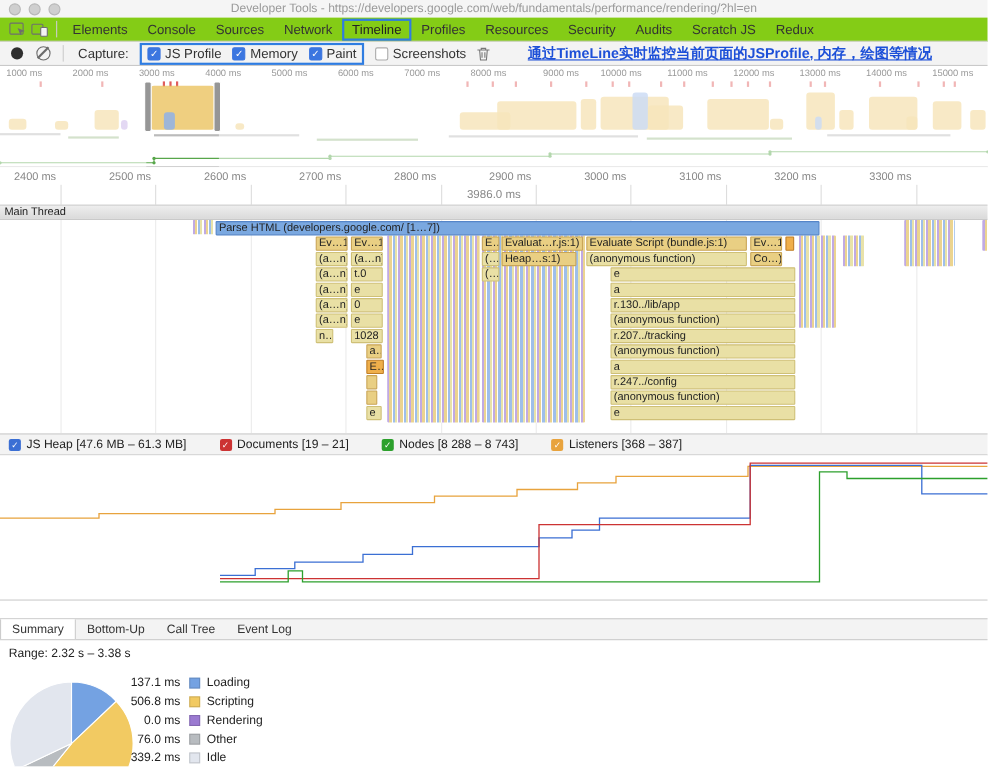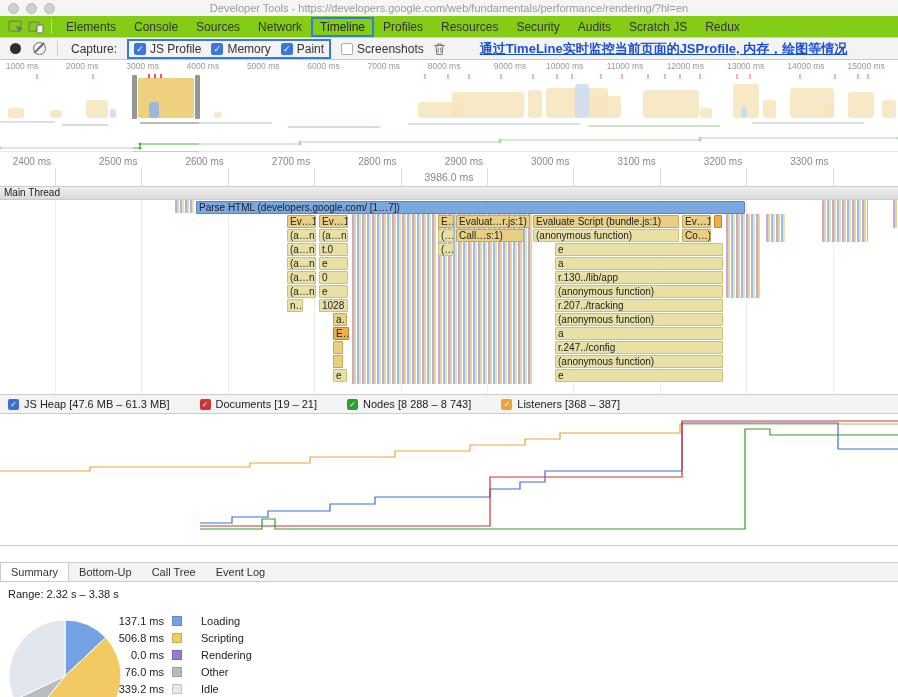--- a/index.html
+++ b/index.html
@@ -74,21 +74,21 @@
        border-top:1px solid #ccc;border-bottom:1px solid #ccc;box-sizing:border-box;display:flex;font-size:11px;}
   .btab{line-height:18px;padding:0 10px;color:#333;white-space:nowrap;}
   .btab.active{background:#fff;border-left:1px solid #ccc;border-right:1px solid #ccc;}
   .range{position:absolute;left:8px;top:588px;font-size:11px;color:#222;}
   .summary{position:absolute;left:0;top:604px;width:898px;height:93px;overflow:hidden;}
   #pie{position:absolute;left:4px;top:6px;}
   #legend{position:absolute;left:108px;top:8px;}
   .lrow{display:flex;align-items:center;height:17px;font-size:11px;color:#222;}
   .lval{display:inline-block;width:56px;text-align:right;}
   .lswatch{width:10px;height:10px;margin-left:8px;border:1px solid rgba(0,0,0,.15);box-sizing:border-box;}
-  .llab{margin-left:19px;}
+  .llab{margin-left:6px;}
 </style>
 </head>
 <body>
 
 <div class="win">
 
   <div class="titlebar">
     <div class="traffic">
       <span class="tl"></span>
       <span class="tl"></span>
@@ -298,21 +298,21 @@
       <div class="bar script" style="left: 287px; top: 15px; width: 29px;">Ev…1)</div>
       <div class="bar script" style="left: 319px; top: 15px; width: 29px;">Ev…1)</div>
       <div class="bar script" style="left: 438px; top: 15px; width: 16px;">E…</div>
       <div class="bar script" style="left: 456px; top: 15px; width: 74px;">Evaluat…r.js:1)</div>
       <div class="bar script" style="left: 533px; top: 15px; width: 146px;">Evaluate Script (bundle.js:1)</div>
       <div class="bar script" style="left: 682px; top: 15px; width: 29px;">Ev…1)</div>
       <div class="bar orangebar" style="left: 714px; top: 15px; width: 8px;"></div>
       <div class="bar frame" style="left: 287px; top: 29px; width: 29px;">(a…n)</div>
       <div class="bar frame" style="left: 319px; top: 29px; width: 29px;">(a…n)</div>
       <div class="bar frame" style="left: 438px; top: 29px; width: 16px;">(…</div>
-      <div class="bar script" style="left: 456px; top: 29px; width: 68px;">Call…s:1)</div>
+      <div class="bar script" style="left: 456px; top: 29px; width: 68px;">Heap…s:1)</div>
       <div class="bar frame" style="left: 533px; top: 29px; width: 146px;">(anonymous function)</div>
       <div class="bar script" style="left: 682px; top: 29px; width: 29px;">Co…)</div>
       <div class="bar frame" style="left: 287px; top: 43px; width: 29px;">(a…n)</div>
       <div class="bar frame" style="left: 319px; top: 43px; width: 29px;">t.0</div>
       <div class="bar frame" style="left: 438px; top: 43px; width: 16px;">(…</div>
       <div class="bar frame" style="left: 555px; top: 43px; width: 168px;">e</div>
       <div class="bar frame" style="left: 287px; top: 57px; width: 29px;">(a…n)</div>
       <div class="bar frame" style="left: 319px; top: 57px; width: 29px;">e</div>
       <div class="bar frame" style="left: 555px; top: 57px; width: 168px;">a</div>
       <div class="bar frame" style="left: 287px; top: 71px; width: 29px;">(a…n)</div>

